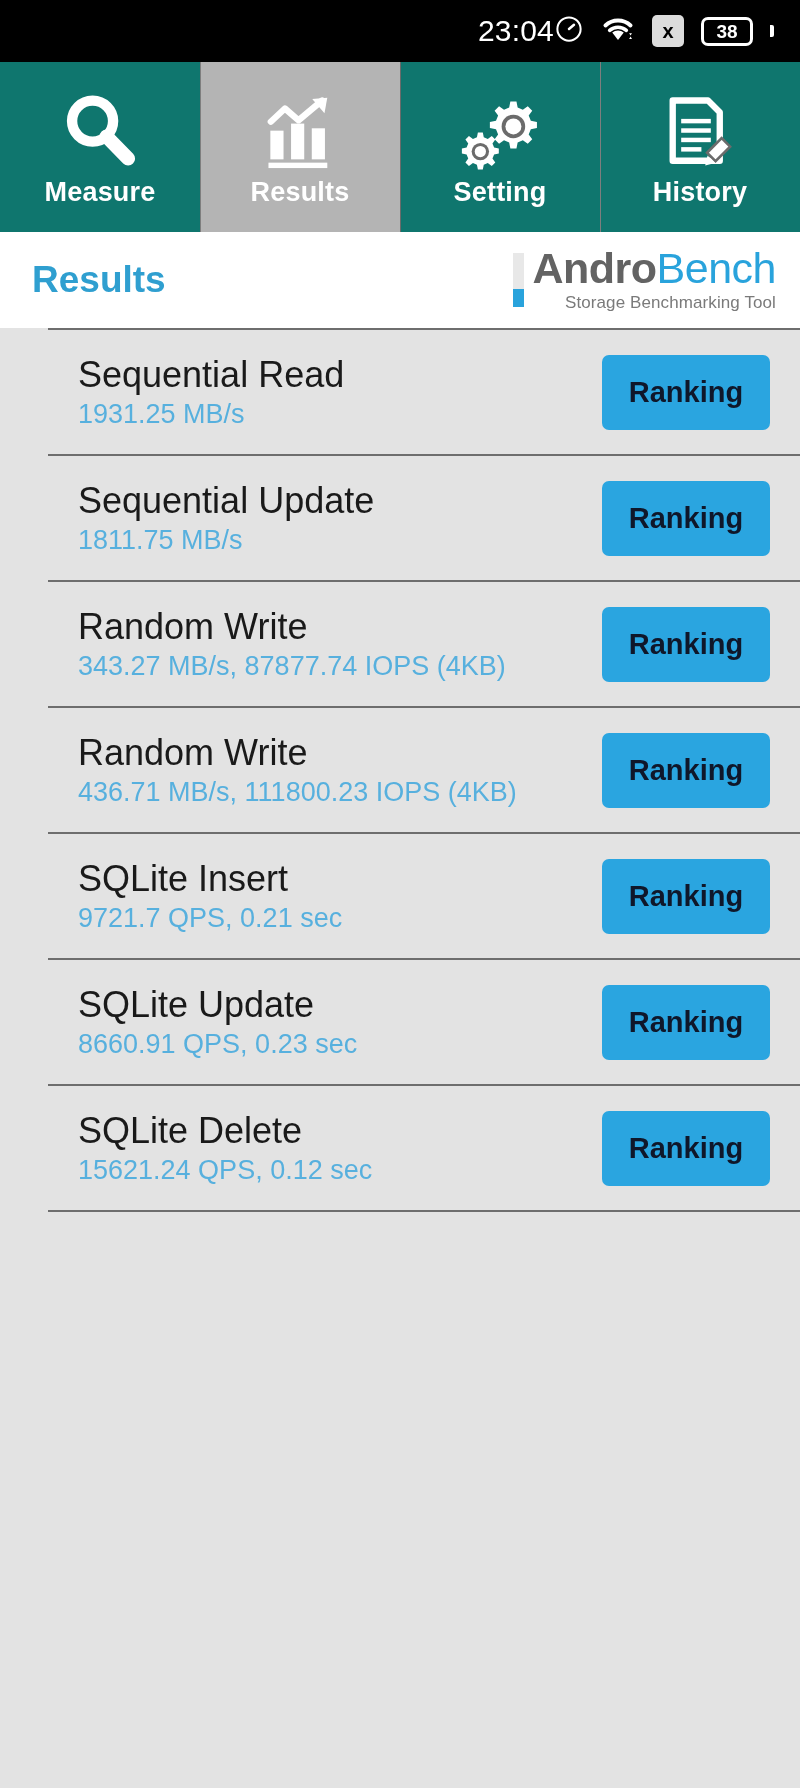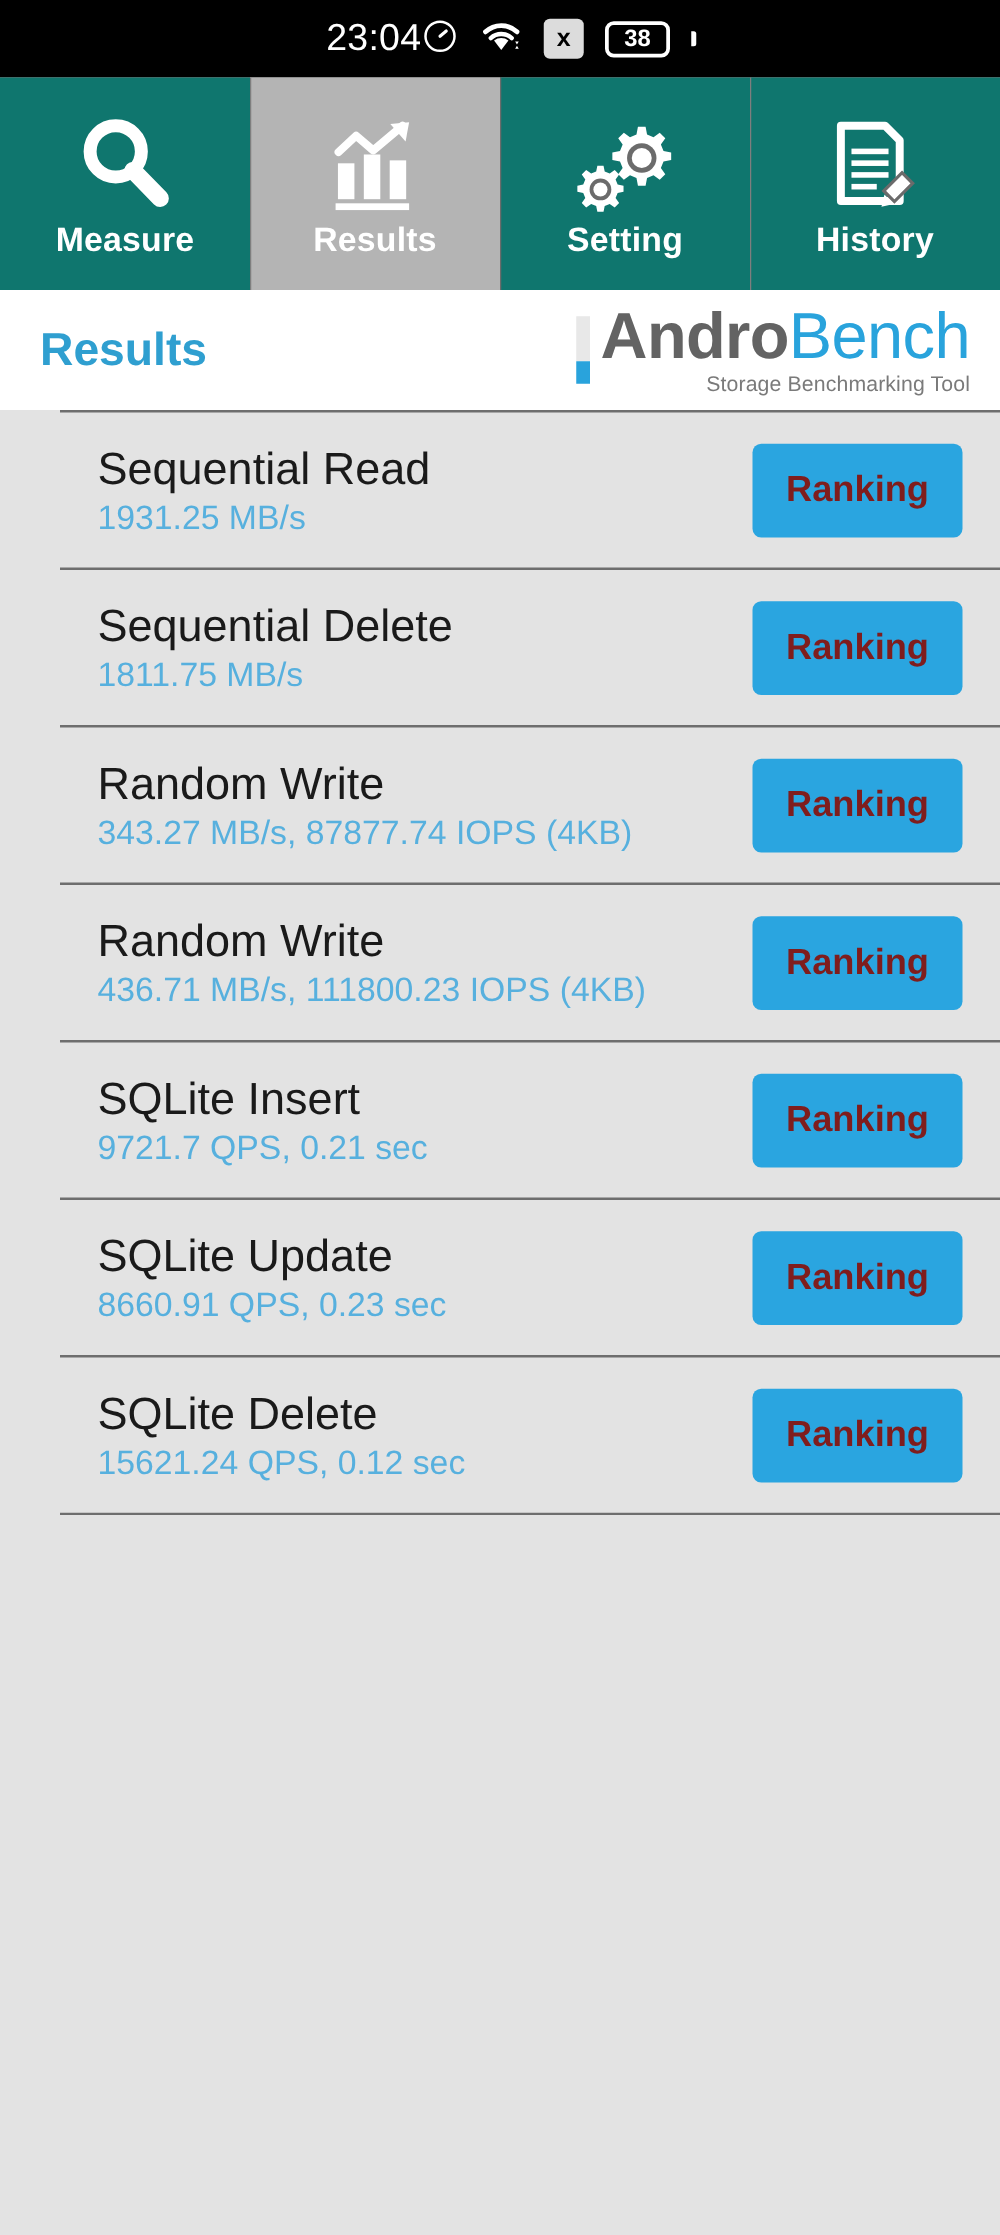--- a/index.html
+++ b/index.html
@@ -7,21 +7,21 @@
   body {
     font-family:"Liberation Sans", sans-serif;
     background:#e3e3e3;
     overflow:hidden;
   }
   .phone { width:800px; height:1788px; display:flex; flex-direction:column; background:#e3e3e3; }
 
   
   .statusbar{
     height:62px; background:#000; color:#fff;
-    display:flex; align-items:center; justify-content:center;
+    display:flex; align-items:center; justify-content:flex-end;
     padding:0 26px 0 44px; flex:0 0 62px;
   }
   .clock{ font-size:30px; letter-spacing:.2px; font-weight:400; }
   .sysicons{ display:flex; align-items:center; gap:17px; }
   .ic{ display:block; }
 
   .battery{
     display:flex; align-items:center;gap:16px;
   }
   .batt-body{
@@ -57,37 +57,37 @@
     background:#fff; flex:0 0 96px; height:96px;
     display:flex; align-items:center; justify-content:space-between;
     padding:0 24px 0 32px; position:relative;
   }
   .page-title{ font-size:37px; font-weight:700; color:#2f9fd0; letter-spacing:0; }
   .brand{ display:flex; align-items:center; gap:8px; }
   .brand-bar{ width:11px; height:54px; display:flex; flex-direction:column; }
   .brand-bar .top{ flex:1 1 auto; background:#e8e8e8; }
   .brand-bar .bot{ height:18px; background:#29a3dc; }
   .brand-text{ display:flex; flex-direction:column; align-items:flex-end; }
-  .brand-name{ font-size:52px; line-height:1; letter-spacing:-0.5px; }
+  .brand-name{ font-size:43px; line-height:1; letter-spacing:-0.5px; }
   .brand-name .a{ color:#636363; font-weight:700; }
   .brand-name .b{ color:#29a3dc; font-weight:400; }
   .brand-tag{ font-size:17px; color:#7a7a7a; margin-top:3px; letter-spacing:.1px; }
 
   
   .list{ flex:1 1 auto; background:#e3e3e3; overflow:hidden;margin-left:48px; }
   .row{
     height:126px; position:relative; display:flex; align-items:center;
     justify-content:space-between; padding:0 30px 0 30px;
     border-top:2px solid #6e6e6e; background:#e3e3e3;
   }
   .row .texts{ display:flex; flex-direction:column; gap:6px; }
   .row-title{ font-size:36px; color:#1a1a1a; font-weight:400; line-height:1.05; }
   .row-value{ font-size:27px; color:#57b0de; font-weight:400; line-height:1.05; }
   .rank-btn{
-    background:#2aa5e0; color:#7f1d1d; font-size:29px; font-weight:700;
+    background:#2aa5e0; color:#0f172a; font-size:29px; font-weight:700;
     border:none; border-radius:7px; padding:23px 22px; cursor:pointer;
     min-width:168px; text-align:center; line-height:1;
   }
   .filler{ background:#e3e3e3; flex:1 1 auto; border-top:2px solid #6e6e6e; }
 </style>
 </head>
 <body>
 
 <div class="phone">
 
@@ -203,21 +203,21 @@
     <div class="row">
       <div class="texts">
         <div class="row-title">Sequential Read</div>
         <div class="row-value">1931.25 MB/s</div>
       </div>
       <button class="rank-btn">Ranking</button>
     </div>
 
     <div class="row">
       <div class="texts">
-        <div class="row-title">Sequential Delete</div>
+        <div class="row-title">Sequential Update</div>
         <div class="row-value">1811.75 MB/s</div>
       </div>
       <button class="rank-btn">Ranking</button>
     </div>
 
     <div class="row">
       <div class="texts">
         <div class="row-title">Random Write</div>
         <div class="row-value">343.27 MB/s, 87877.74 IOPS (4KB)</div>
       </div>

